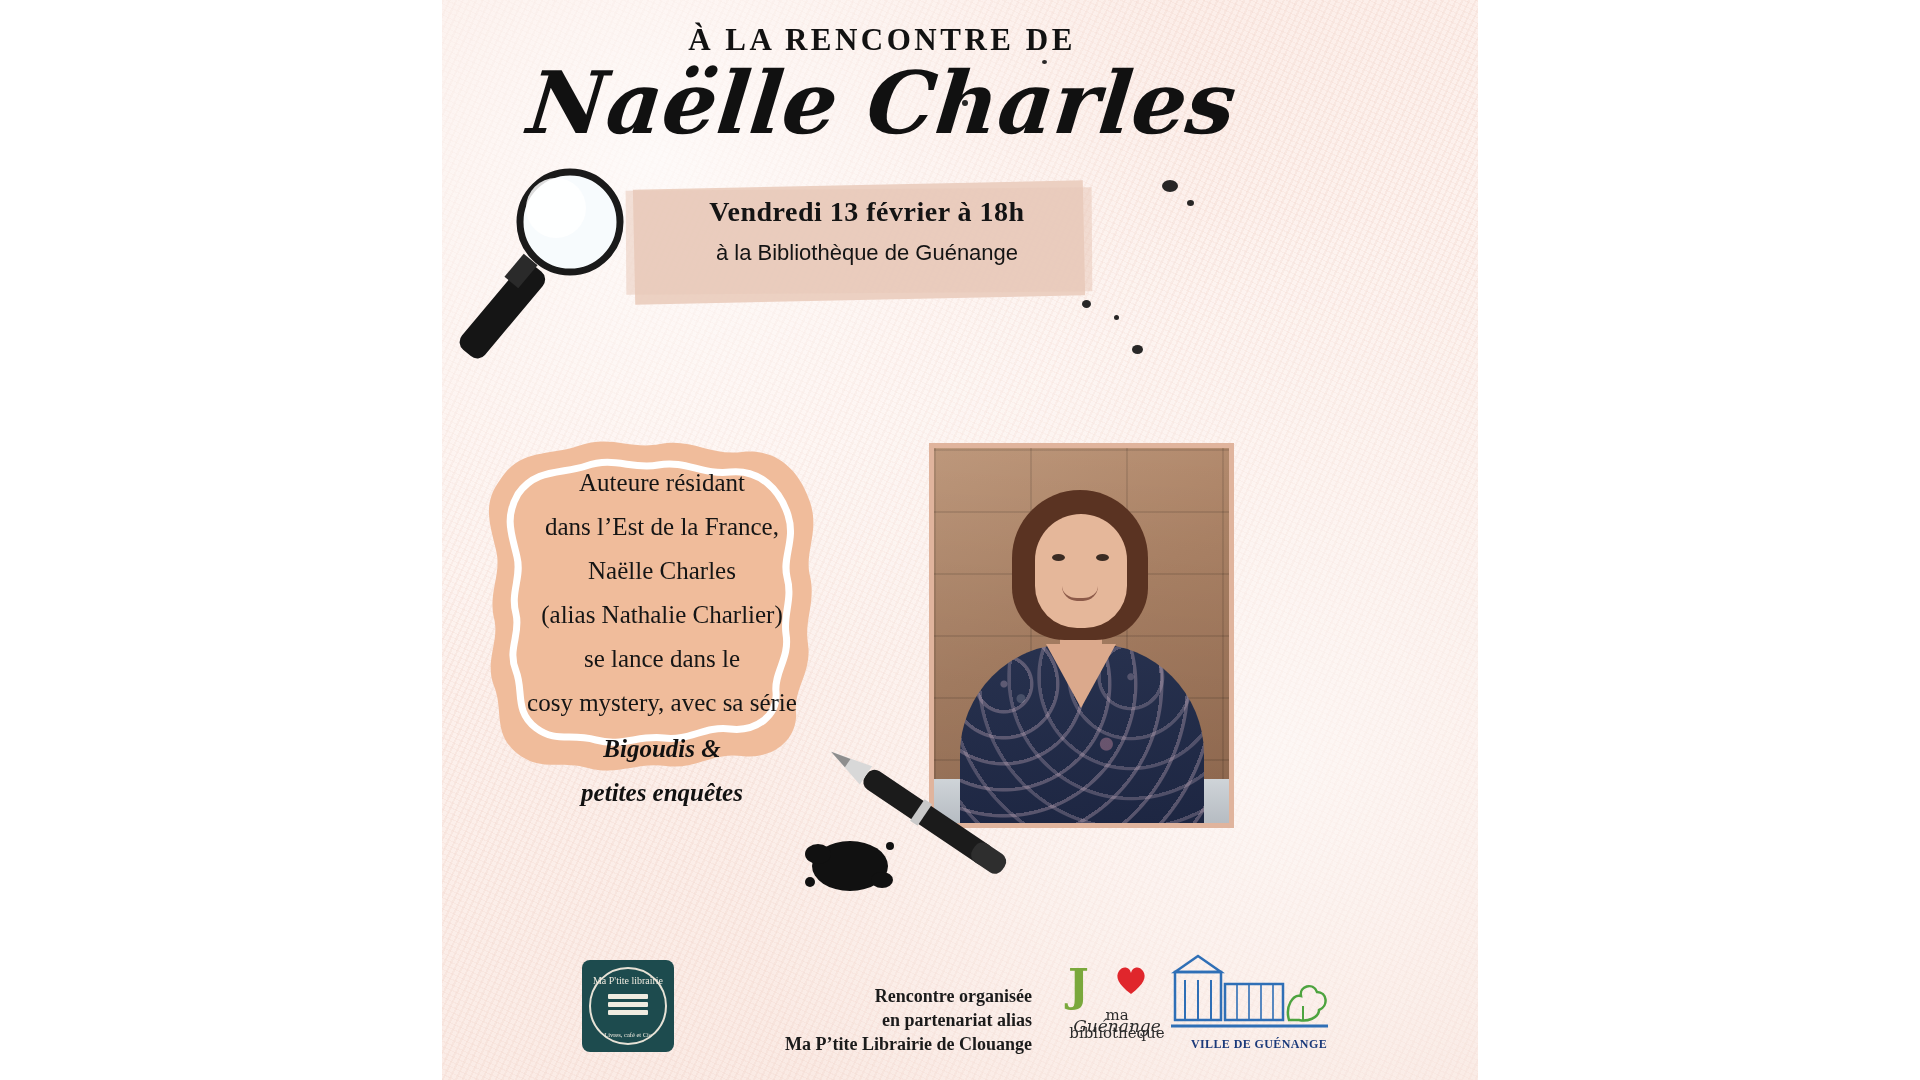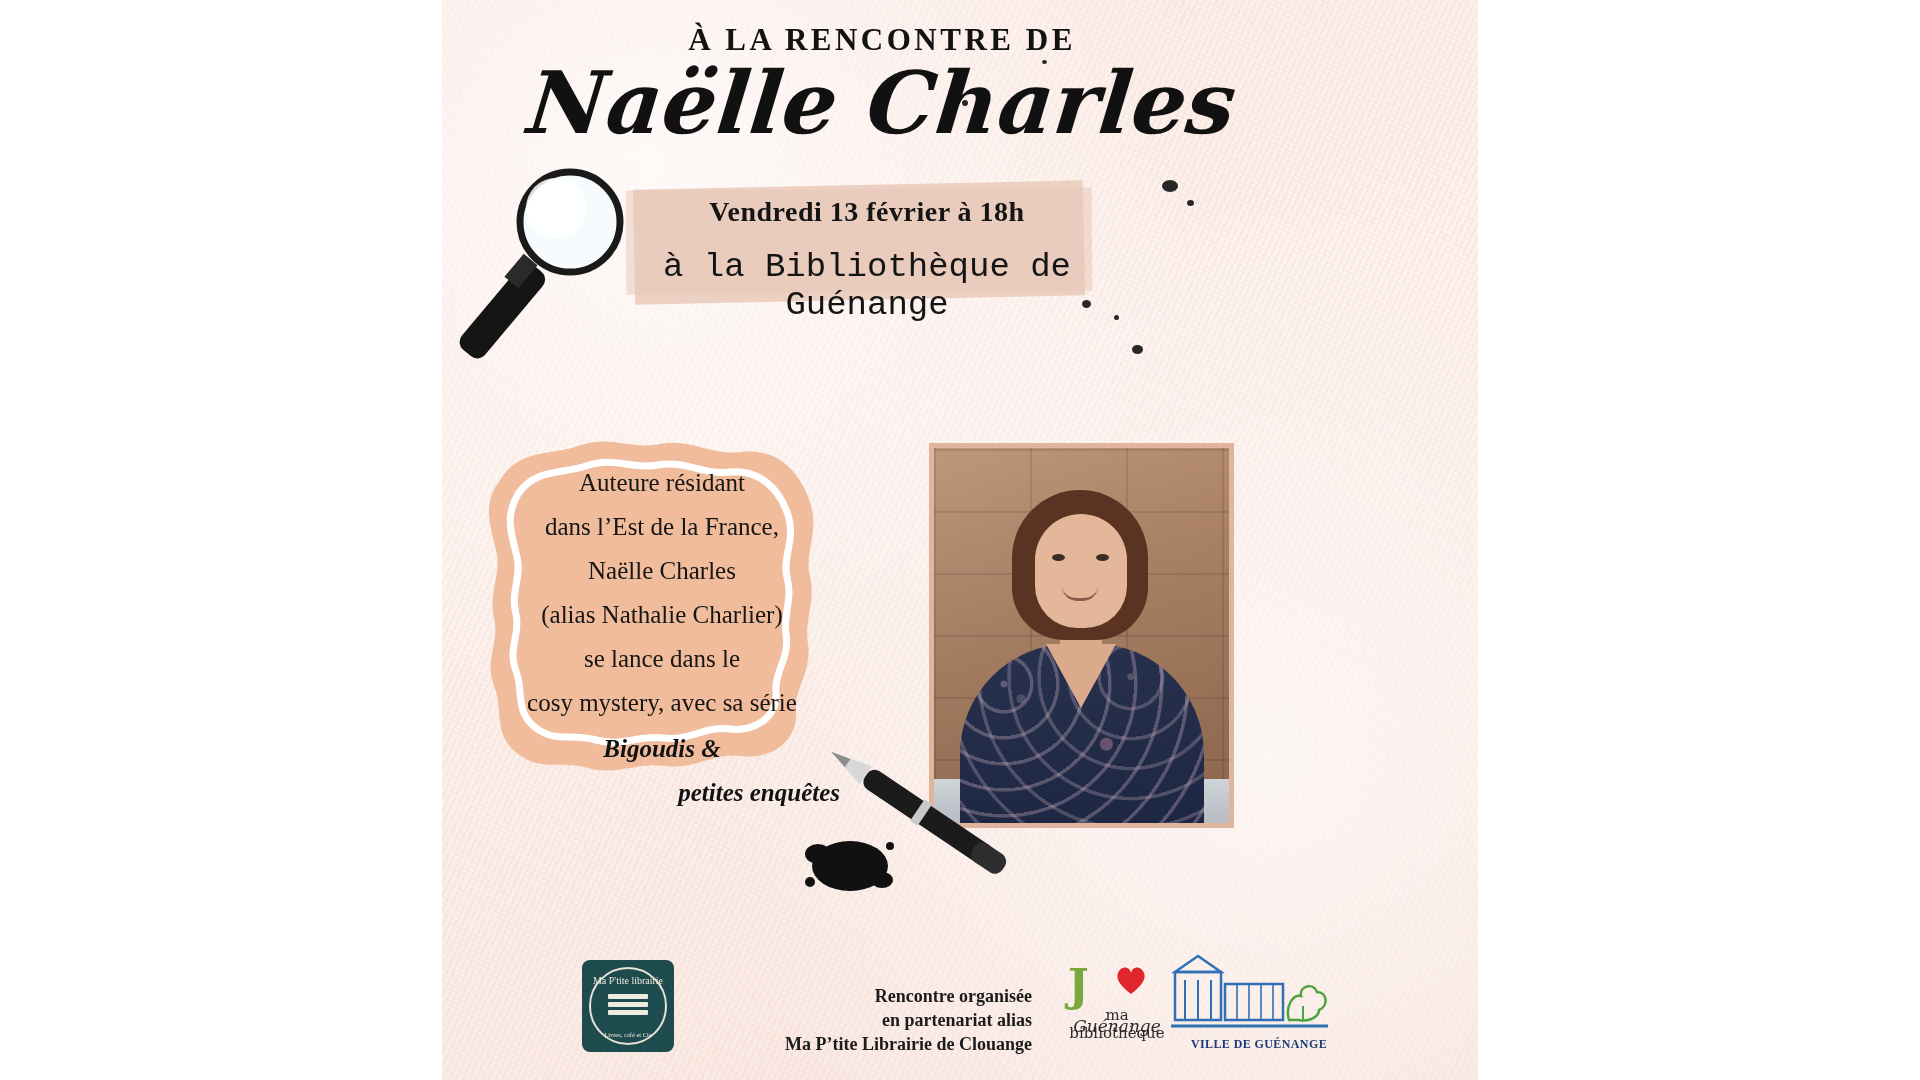--- a/index.html
+++ b/index.html
@@ -106,24 +106,24 @@
     z-index: 4;
   }
   .date-line1 {
     font-family: "Liberation Serif", serif;
     font-weight: bold;
     font-size: 28px;
     color: #141414;
     letter-spacing: 0.5px;
   }
   .date-line2 {
-    font-family: Liberation Mono, monospace;
-    font-size: 34px;
+    font-family: Liberation Sans, sans-serif;
+    font-size: 22px;
     color: #141414;
-    margin-top: 20px;
+    margin-top: 12px;
   }
 
   
   .magnifier {
     position: absolute;
     left: 10px;
     top: 160px;
     width: 200px;
     height: 220px;
     z-index: 5;
@@ -447,21 +447,21 @@
     </svg>
 
     <div class="blob-text">
       <p>Auteure résidant</p>
       <p>dans l’Est de la France,</p>
       <p>Naëlle Charles</p>
       <p>(alias Nathalie Charlier)</p>
       <p>se lance dans le</p>
       <p>cosy mystery, avec sa série</p>
       <p class="series-title">Bigoudis &amp;</p>
-      <p class="series-title" style="margin-top:0 !important;text-align:right;">petites enquêtes</p>
+      <p class="series-title" style="margin-top:0 !important;">petites enquêtes</p>
     </div>
 
     <div class="photo-frame">
       <div class="photo-inner">
         <div class="ph-table"></div>
         <div class="ph-body"></div>
         <div class="ph-vneck"></div>
         <div class="ph-neck"></div>
         <div class="ph-hair"></div>
         <div class="ph-face"></div>

